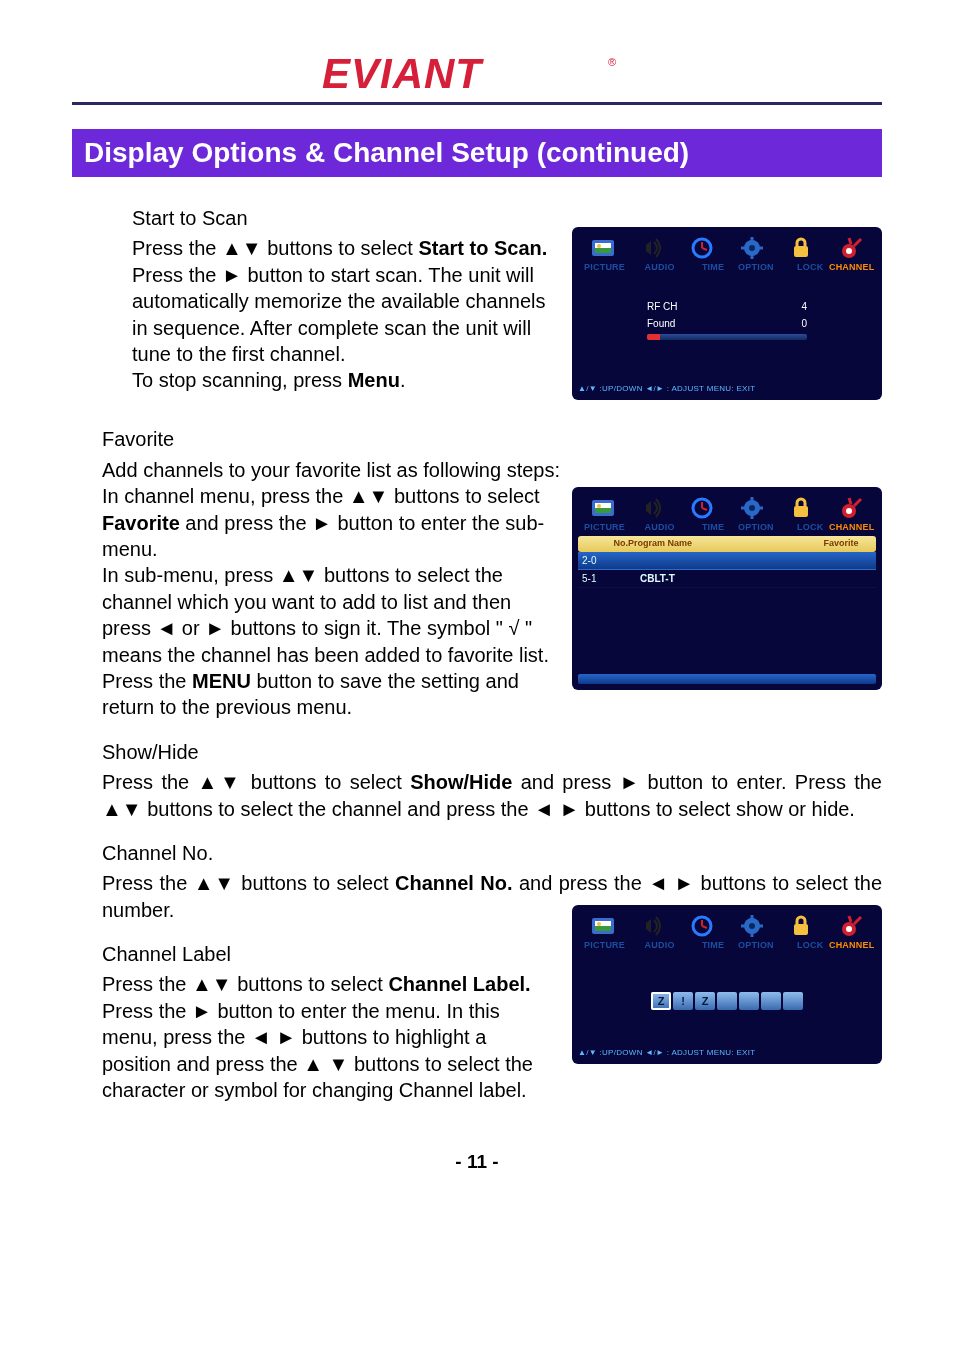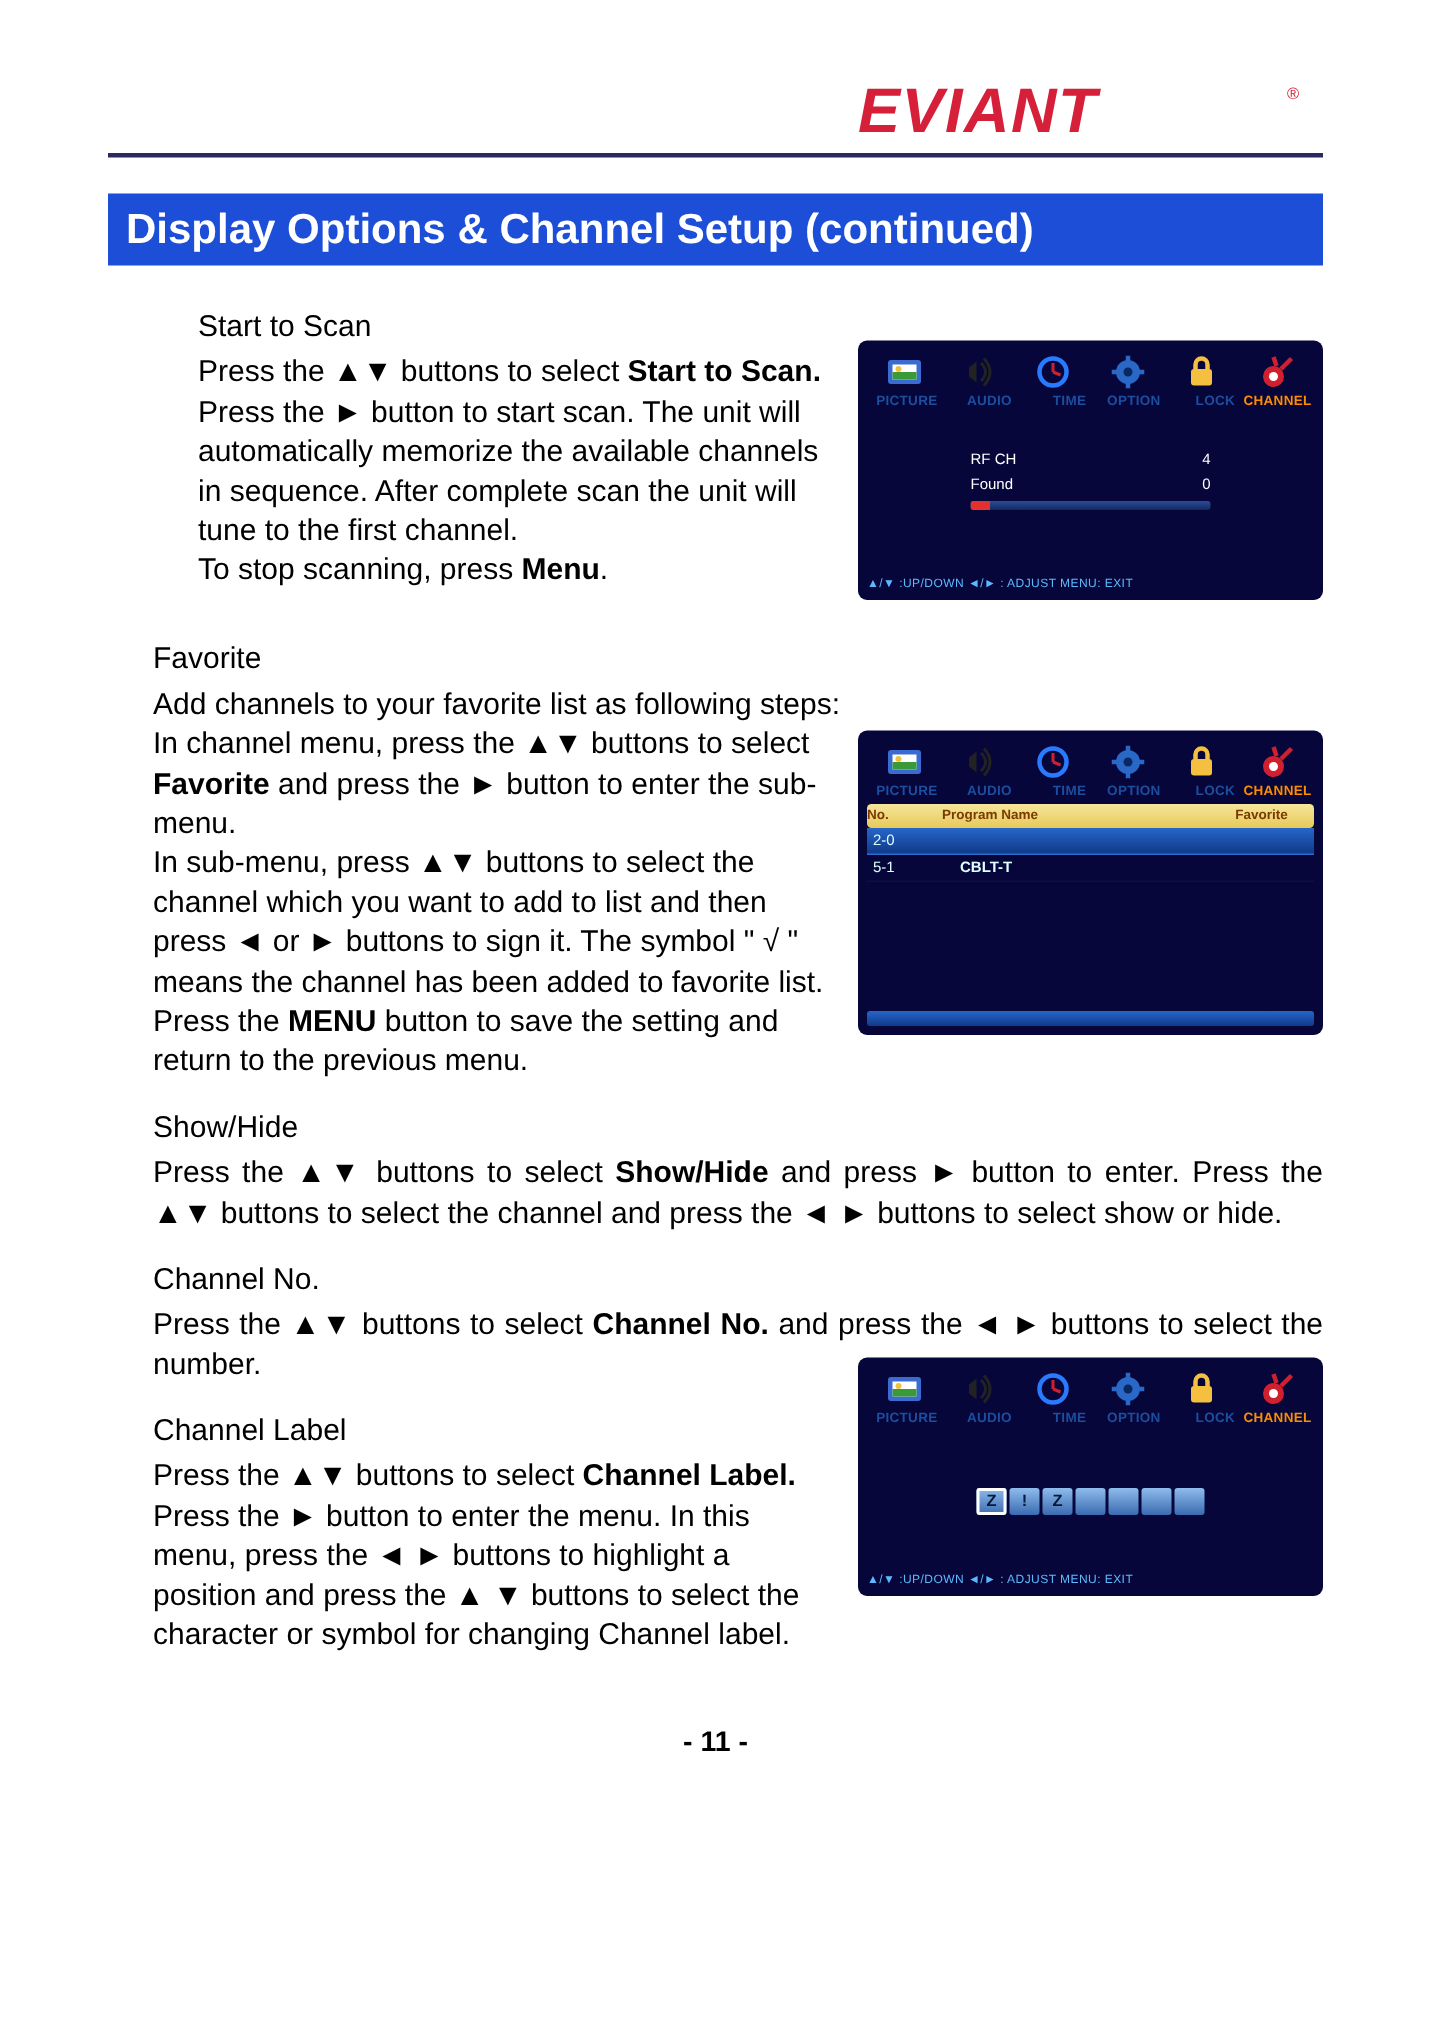--- a/index.html
+++ b/index.html
@@ -1,37 +1,37 @@
 <!DOCTYPE html>
 <html><head>
 <meta charset="utf-8">
 <style>
   html,body{margin:0;padding:0}
   body{background:#fff;font-family:Arial,Helvetica,sans-serif;color:#000;width:954px;margin:0 auto}
   .page{padding:52px 72px 40px 72px}
-  .logo{display:flex;justify-content:flex-end;padding-right:10px;padding-bottom:6px;border-bottom:3px solid #2a2a60}
+  .logo{display:flex;justify-content:center;padding-right:10px;padding-bottom:6px;border-bottom:3px solid #2a2a60}
   .logo svg{display:block}
-  .section-title{background:#1d4ed8;color:#fff;font-size:28px;font-weight:bold;padding:8px 12px;margin-top:24px}
+  .section-title{background:#6d28d9;color:#fff;font-size:28px;font-weight:bold;padding:8px 12px;margin-top:24px}
   .content{padding:10px 0 0 30px;font-size:20px;line-height:1.32}
   .h3{font-weight:normal;color:#000;margin-top:18px;margin-bottom:4px}
   .justify{text-align:justify}
   .float-img{float:right;margin-left:14px;margin-bottom:8px}
   .osd{width:310px;background:#06063a;border-radius:6px;padding:6px 6px 4px 6px;box-sizing:border-box;font-family:Arial,sans-serif}
   .tabs{display:flex;justify-content:space-between;padding:2px 3px 0 3px}
   .tab{width:44px;text-align:right;font-size:9px;color:#1c4ea0;font-weight:bold}
   .tab.active{color:#ff8c00}
   .tab .ic{height:26px;display:flex;align-items:center;justify-content:center}
   .tab .lbl{display:block;margin-top:1px;letter-spacing:0.2px}
   .osd-body{background:#06063a;padding:8px 14px;min-height:90px;color:#fff;font-size:10px}
   .row{display:flex;justify-content:space-between;margin:4px 0}
   .bar{height:6px;background:linear-gradient(#2c4c9c,#122a5c);border-radius:2px;position:relative;overflow:hidden;margin-top:2px}
   .bar .fill{position:absolute;left:0;top:0;bottom:0;width:8%;background:#e53030}
   .osd-foot{font-size:8px;color:#5db9ff;padding:4px 0 2px 0;letter-spacing:0.3px}
   .table-head{display:flex;background:linear-gradient(#f7e69a,#e6c95a);border-radius:3px;font-size:9px;color:#7a3b00;font-weight:bold}
-  .table-head .c1{width:50px;text-align:left;padding:2px 0}
+  .table-head .c1{width:50px;text-align:right;padding:2px 0}
   .table-head .c2{flex:1;text-align:left;padding:2px 0}
   .table-head .c3{width:70px;text-align:center;padding:2px 0}
   .trow{display:flex;font-size:10px;color:#dff;border-bottom:1px solid rgba(255,255,255,0.04)}
   .trow.sel{background:linear-gradient(#2666c8,#0f3a8a)}
   .trow .c1{width:50px;padding:2px 4px}
   .trow .c2{flex:1;padding:2px 4px;font-weight:bold}
   .trow .c3{width:70px}
   .label-boxes{display:flex;gap:2px;justify-content:center;margin-top:36px;margin-bottom:30px}
   .lbox{width:20px;height:18px;background:linear-gradient(#8fbced,#3a6bb0);font-size:11px;color:#041a3a;font-weight:bold;display:flex;align-items:center;justify-content:center;border-radius:2px}
   .lbox.sel{outline:2px solid #fff;outline-offset:-2px}

